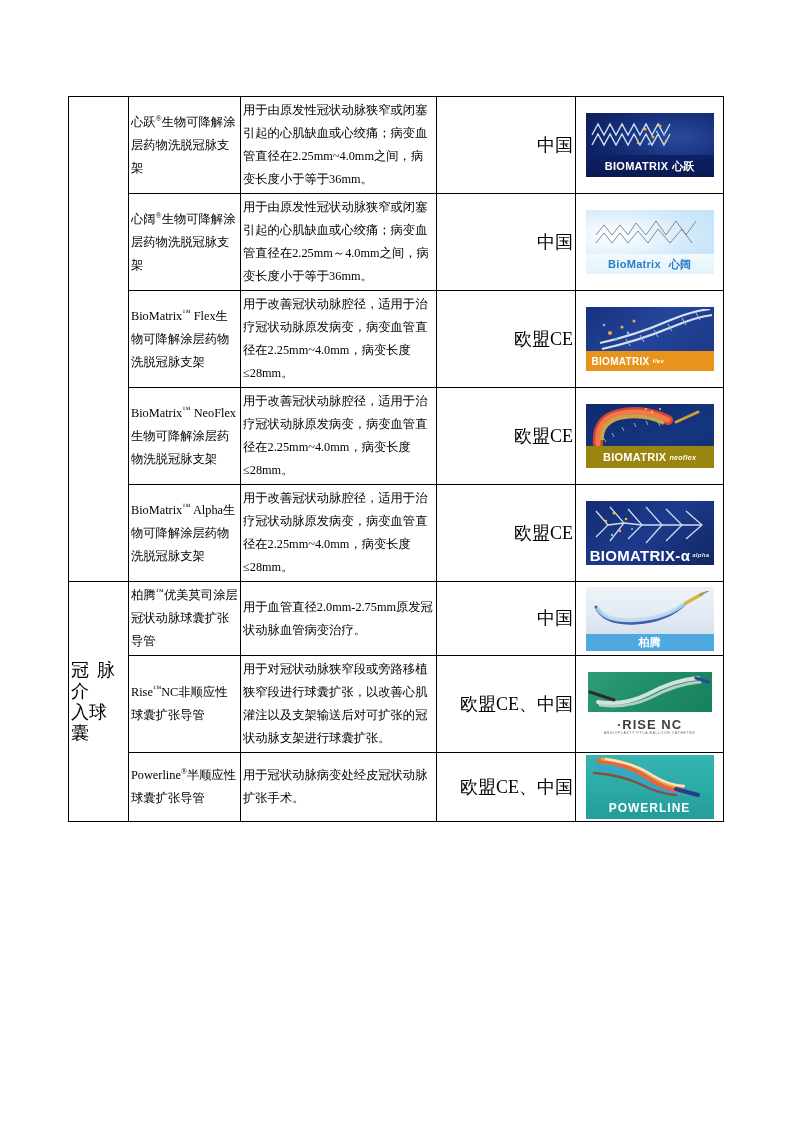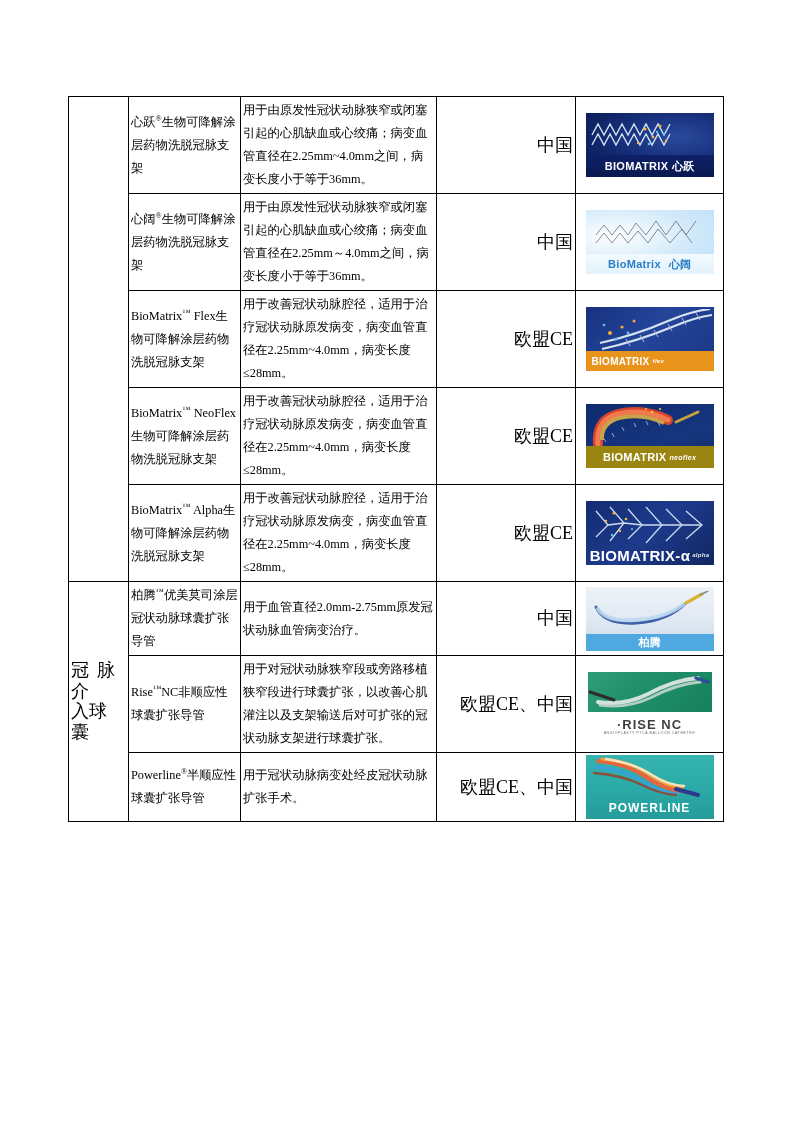--- a/index.html
+++ b/index.html
@@ -77,21 +77,20 @@
   }
   .cat-line1 {
     display: block;
     text-align: justify;
     text-align-last: justify;
     width: 44px;
   }
   .cat-line2 {
     display: block;
     width: 44px;
-    font-family: Liberation Mono, monospace;
   }
   .name-cell {
     font-size: 12.3px;
     line-height: 23px;
     text-align: left;
   }
   .desc-cell {
     font-size: 12.3px;
     line-height: 23px;
     text-align: left;

